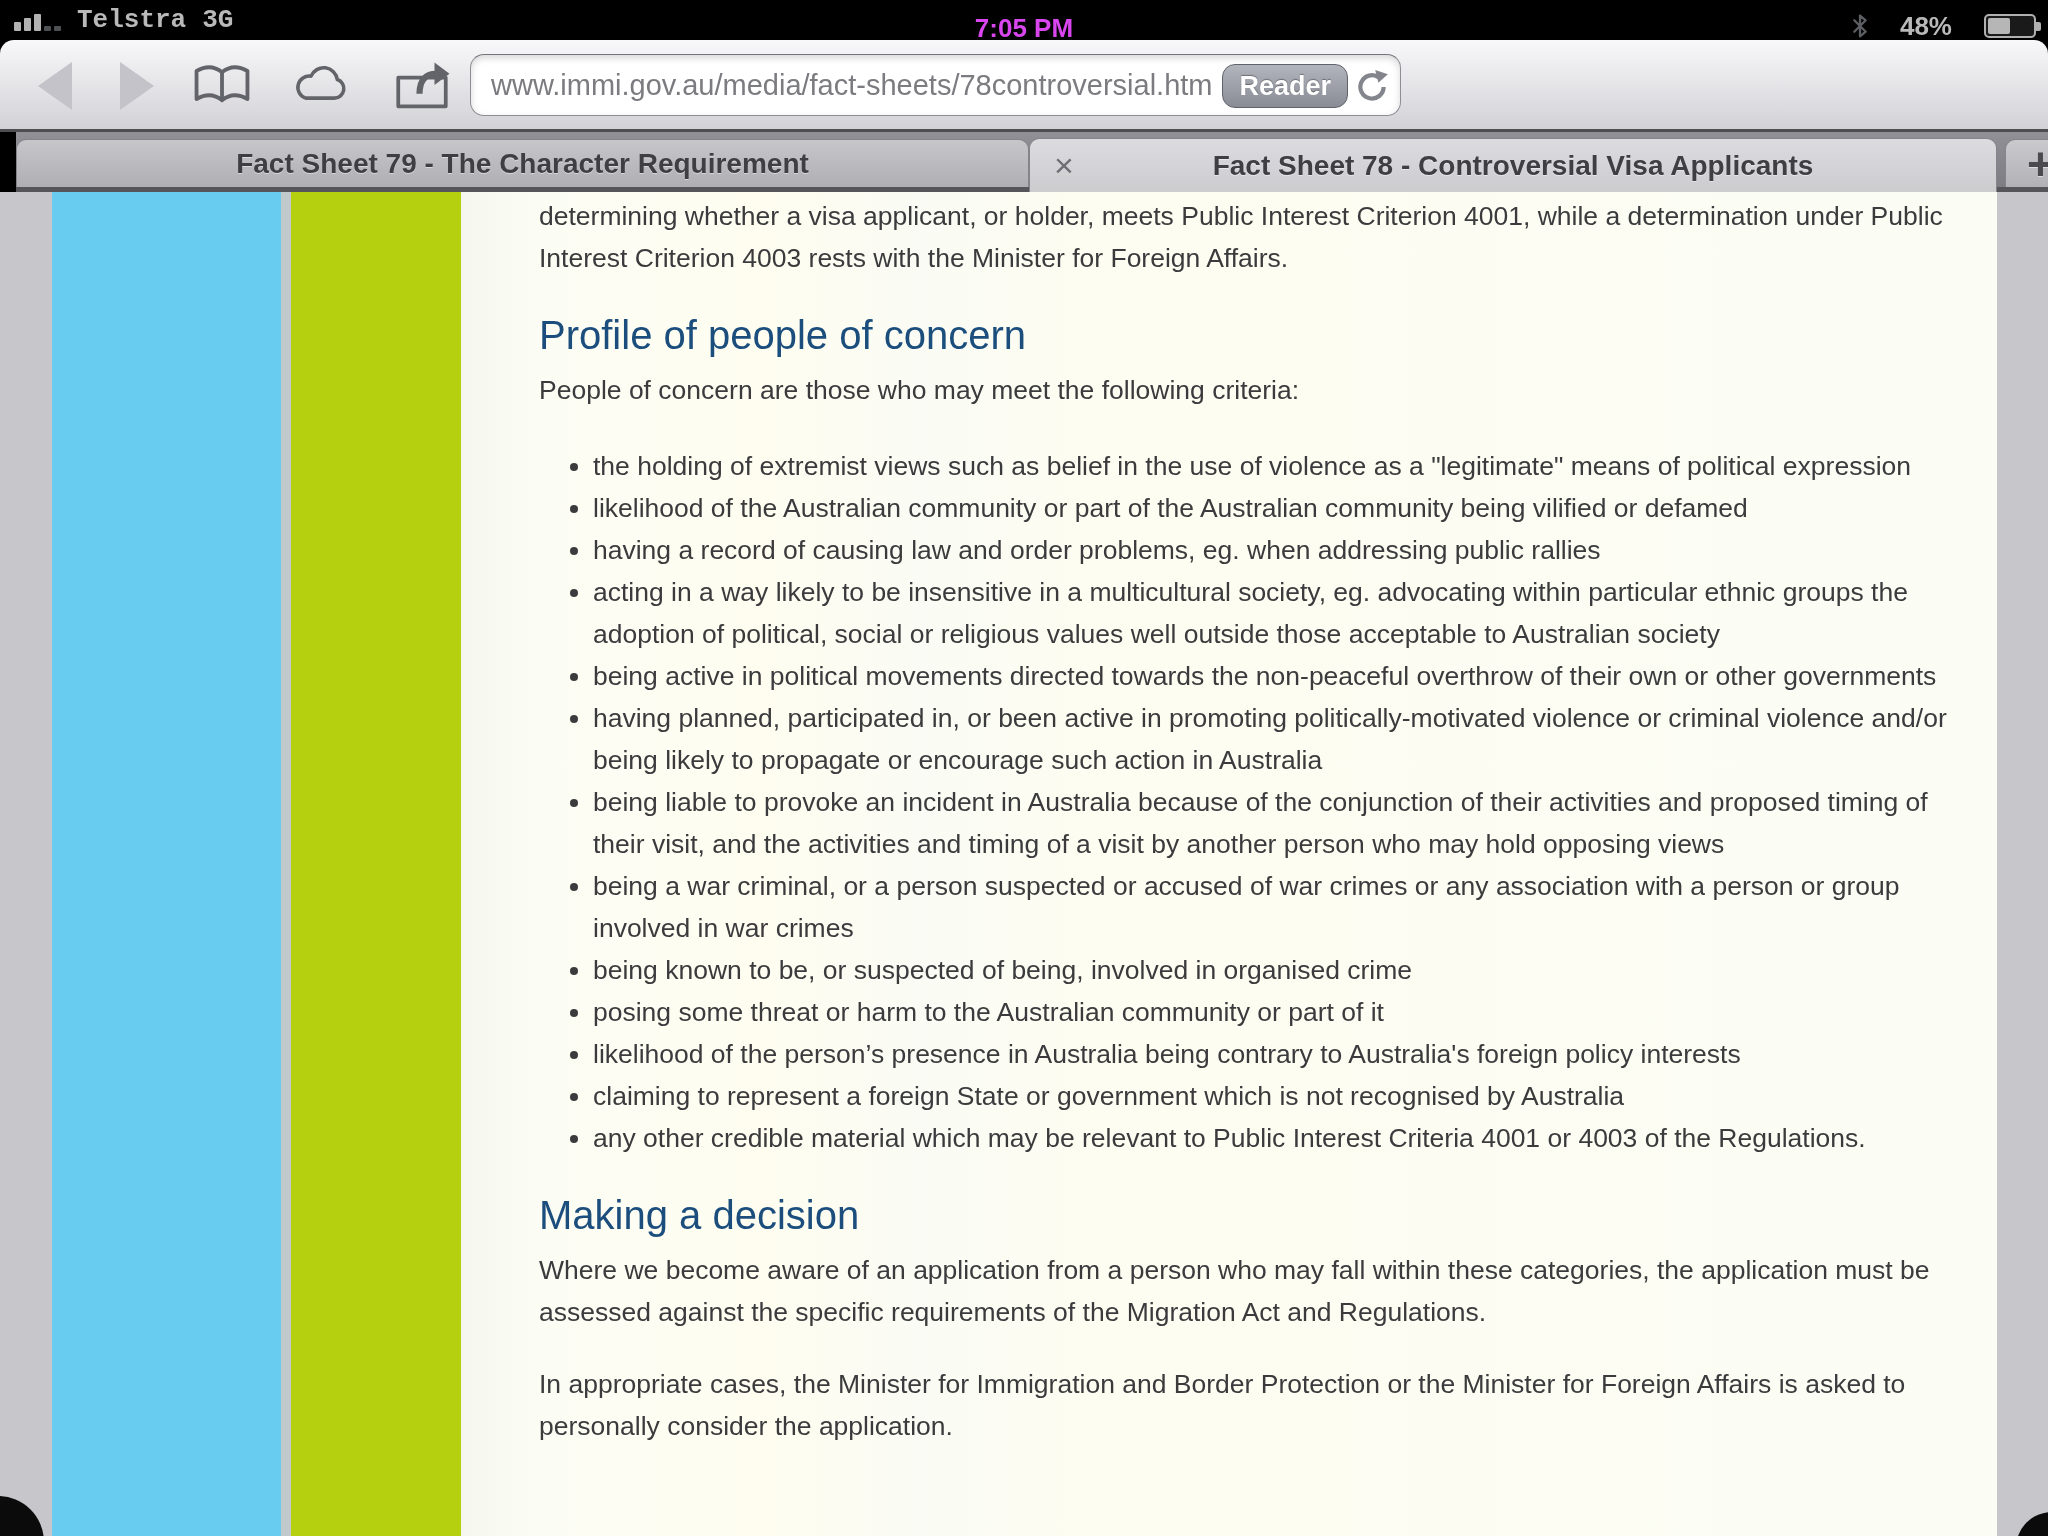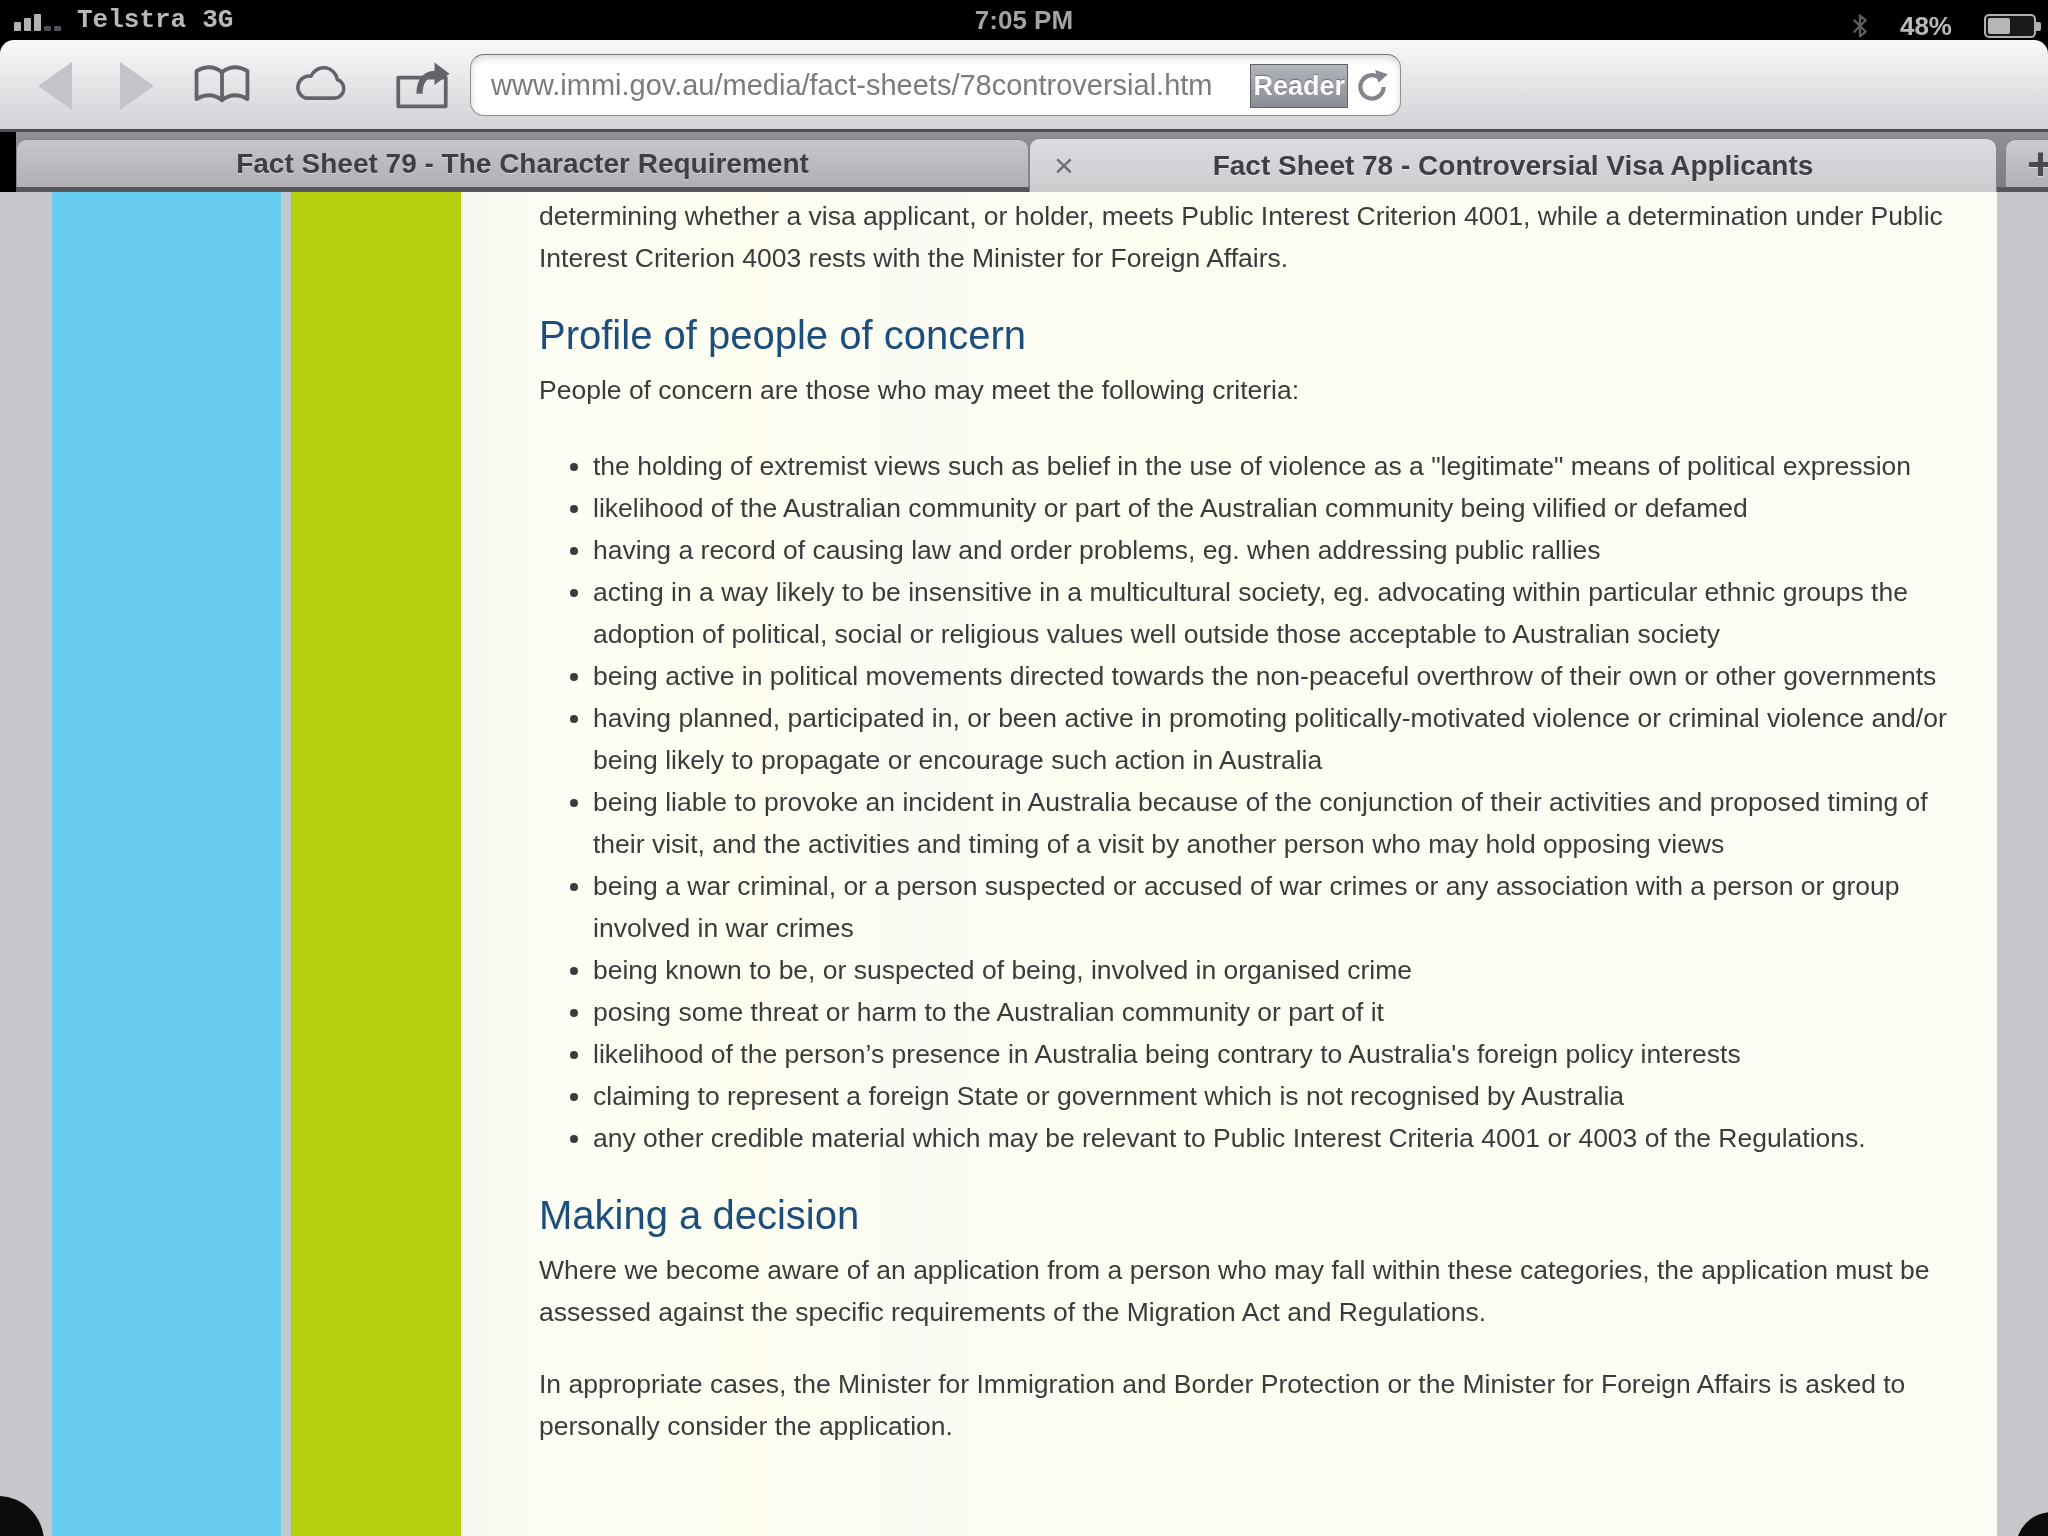--- a/index.html
+++ b/index.html
@@ -9,22 +9,22 @@
   #screen{position:relative;width:2048px;height:1536px;background:#000;overflow:hidden;}
 
   
   .statusbar{position:absolute;left:0;top:0;width:2048px;height:40px;background:#000;
              color:#b9b9b9;font-size:26px;font-weight:bold;}
   .sb-left{position:absolute;left:14px;top:0;height:40px;display:flex;align-items:center;gap:16px;font-family:Liberation Mono, monospace;}
   .signal{display:flex;align-items:flex-end;gap:3px;height:24px;padding-bottom:3px;}
   .signal .bar{width:7px;background:#b2b2b2;border-radius:1px;}
   .signal .b1{height:9px}.signal .b2{height:13px}.signal .b3{height:17px}
   .signal .b4{height:5px;background:#4e5154}.signal .b5{height:5px;background:#4e5154}
-  .sb-time{position:absolute;left:0;right:0;top:0;height:40px;display:flex;align-items:center;
-           justify-content:center;color:#a3a3a3;}
+  .sb-time{position:absolute;left:0;right:0;top:8px;height:40px;display:flex;align-items:center;
+           justify-content:center;color:#d946ef;}
   .sb-right{position:absolute;right:12px;top:0;height:52px;display:flex;align-items:center;gap:32px;}
   .battery{position:relative;width:52px;height:24px;border:2px solid #b0b0b0;border-radius:5px;
            box-sizing:border-box;background:#1a1a1a;}
   .battery .fill{position:absolute;left:2px;top:2px;bottom:2px;width:45%;background:#b6b6b6;border-radius:2px;}
   .battery .nub{position:absolute;right:-7px;top:6px;width:5px;height:9px;background:#b0b0b0;
                 border-radius:0 2px 2px 0;}
 
   
   .toolbar{position:absolute;left:0;top:40px;width:2048px;height:89px;
            background:linear-gradient(#f8f8fa 0%,#e7e7ea 45%,#d2d2d7 100%);
@@ -35,22 +35,22 @@
   .nav-fwd{left:120px;border-width:24px 0 24px 34px;border-color:transparent transparent transparent #c3c3c9;}
   .toolicon{position:absolute;top:0;height:89px;display:flex;align-items:center;justify-content:center;}
   .ti-book{left:192px;width:60px;}
   .ti-cloud{left:288px;width:64px;}
   .ti-share{left:392px;width:60px;}
   .urlfield{position:absolute;left:470px;top:14px;width:931px;height:62px;background:#fff;
             border:1px solid #8d8d93;border-top-color:#75757b;border-radius:14px;box-sizing:border-box;
             box-shadow:inset 0 3px 7px rgba(0,0,0,.16);}
   .urltext{position:absolute;left:20px;top:0;height:60px;display:flex;align-items:center;
            color:#7b7b80;font-size:29px;white-space:nowrap;overflow:hidden;max-width:860px;}
-  .readerbtn{position:absolute;right:52px;top:9px;height:42px;padding:0 2px;
-             background:linear-gradient(#b3b5bd,#898c95);border:1px solid #606269;border-radius:0;
+  .readerbtn{position:absolute;right:52px;top:9px;height:42px;padding:0 16px;
+             background:linear-gradient(#b3b5bd,#898c95);border:1px solid #606269;border-radius:13px;
              color:#fff;font-size:27px;font-weight:bold;display:flex;align-items:center;
              text-shadow:0 -1px 1px rgba(0,0,0,.35);box-shadow:0 1px 0 rgba(255,255,255,.5);}
   .refreshbtn{position:absolute;right:8px;top:12px;width:40px;height:40px;display:flex;
               align-items:center;justify-content:center;}
   .searchfield{position:absolute;left:1532px;top:14px;width:506px;height:62px;background:#fff;
                border:1px solid #8d8d93;border-top-color:#75757b;border-radius:31px;box-sizing:border-box;
                box-shadow:inset 0 3px 7px rgba(0,0,0,.16);font-size:29px;color:#3c3c40;
                padding:0 28px;outline:none;font-family:inherit;}
   .searchfield::placeholder{color:#b3b3b8;}
 

